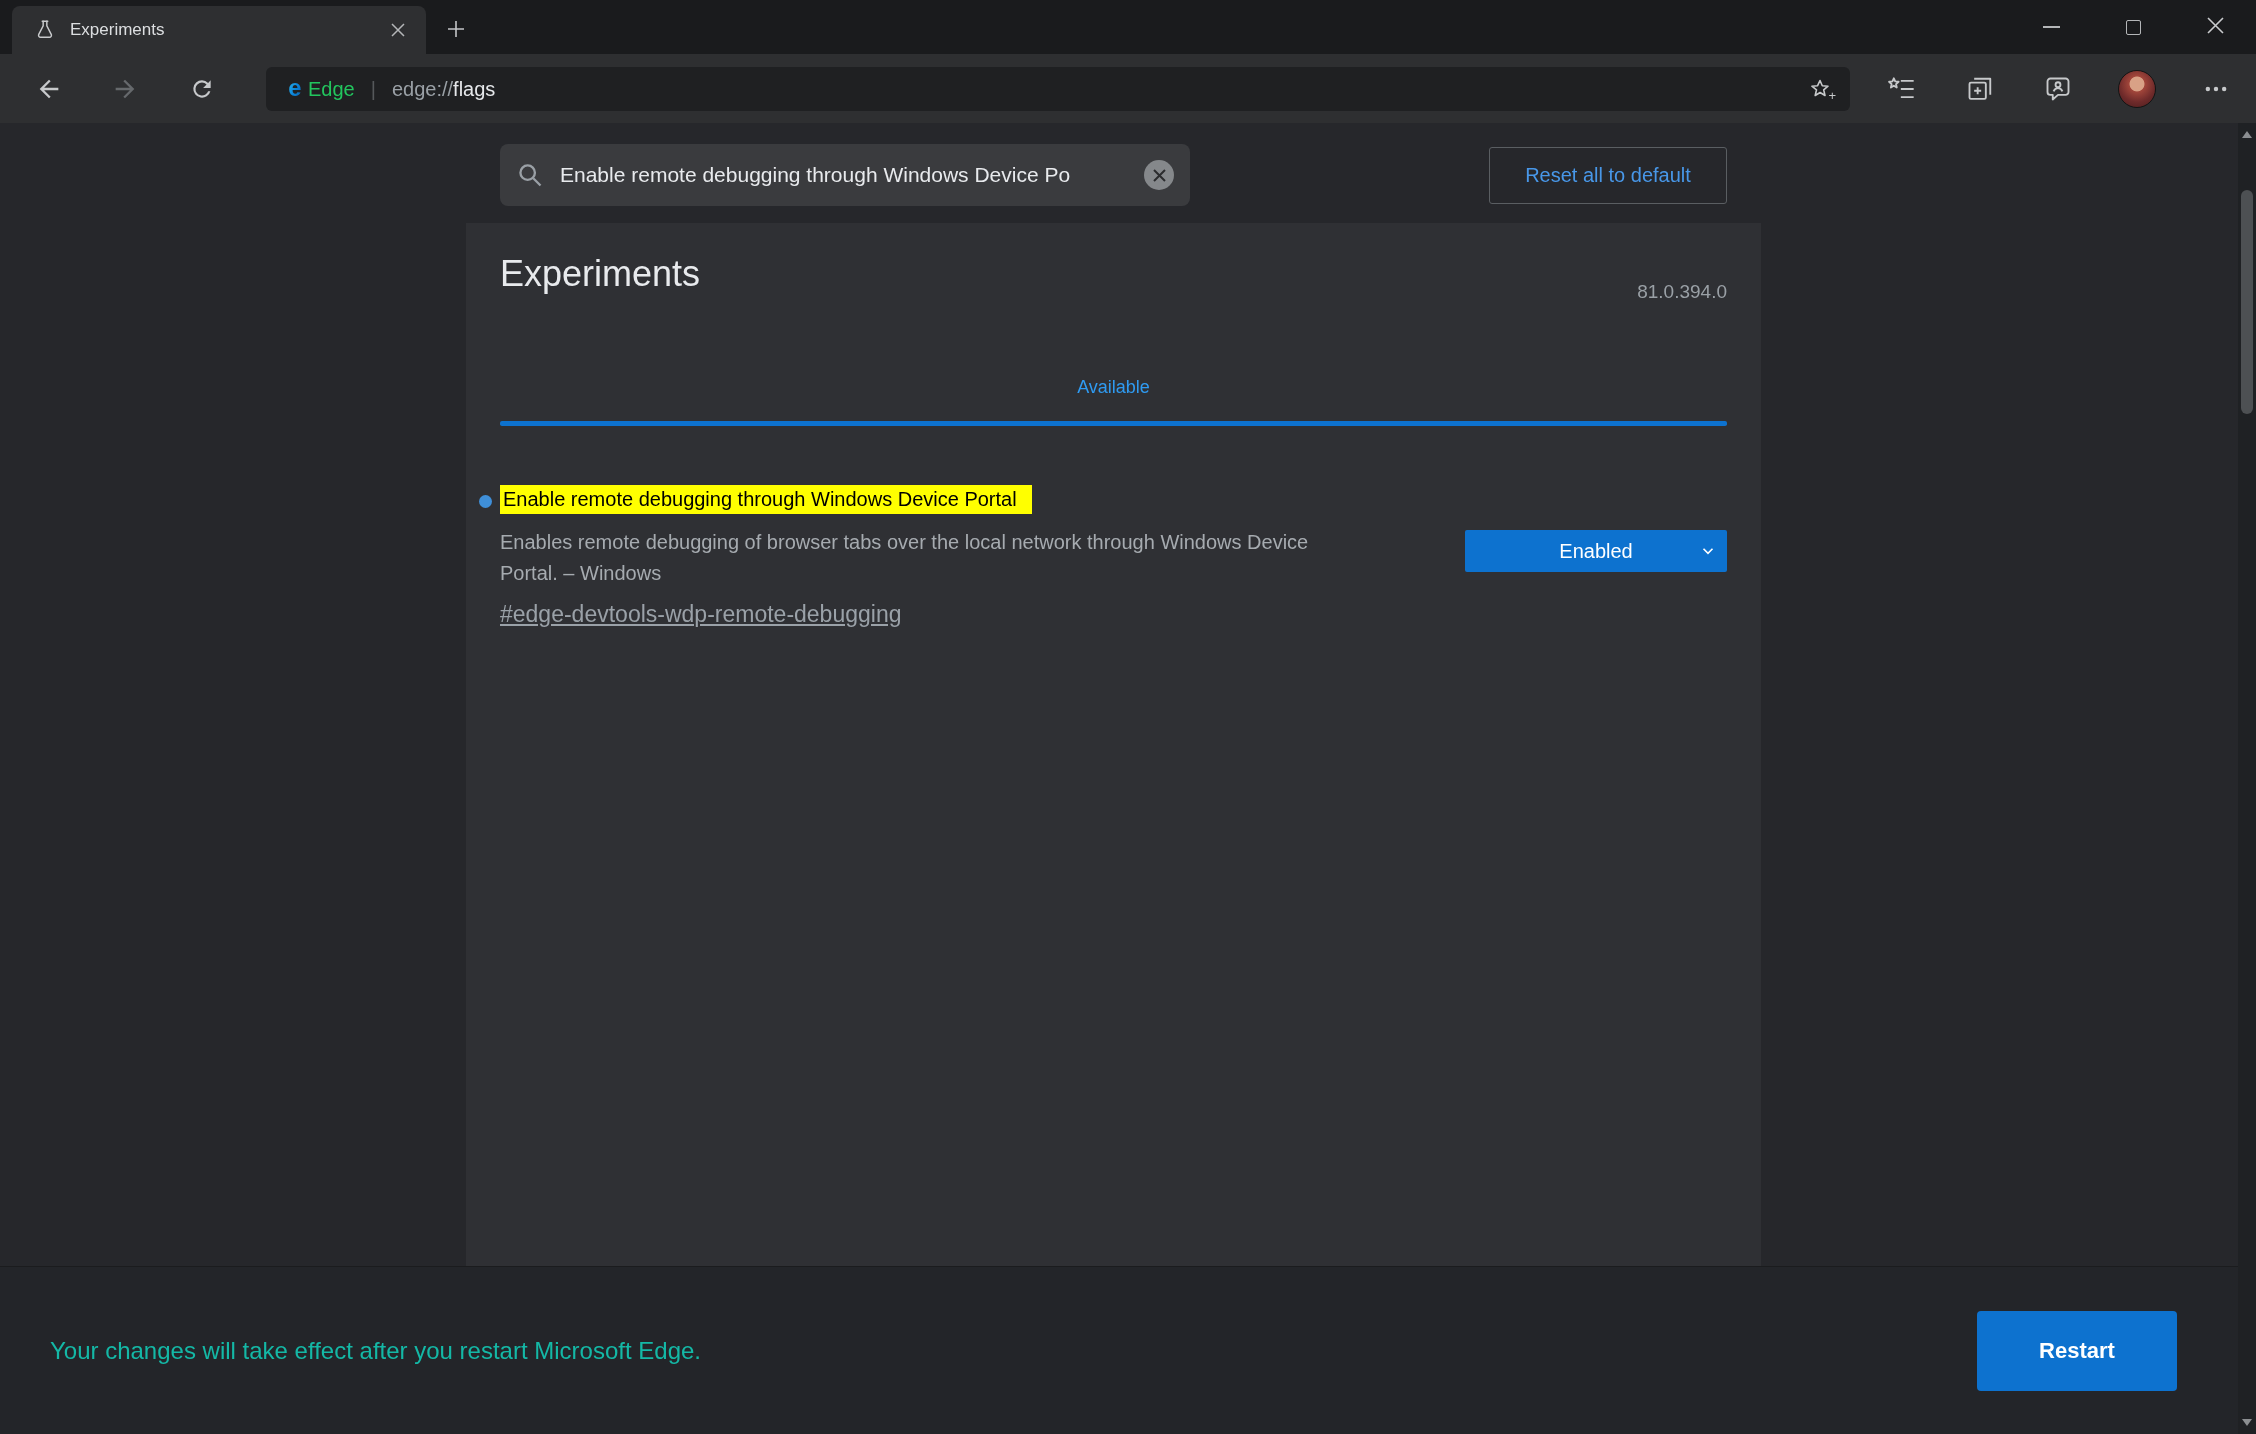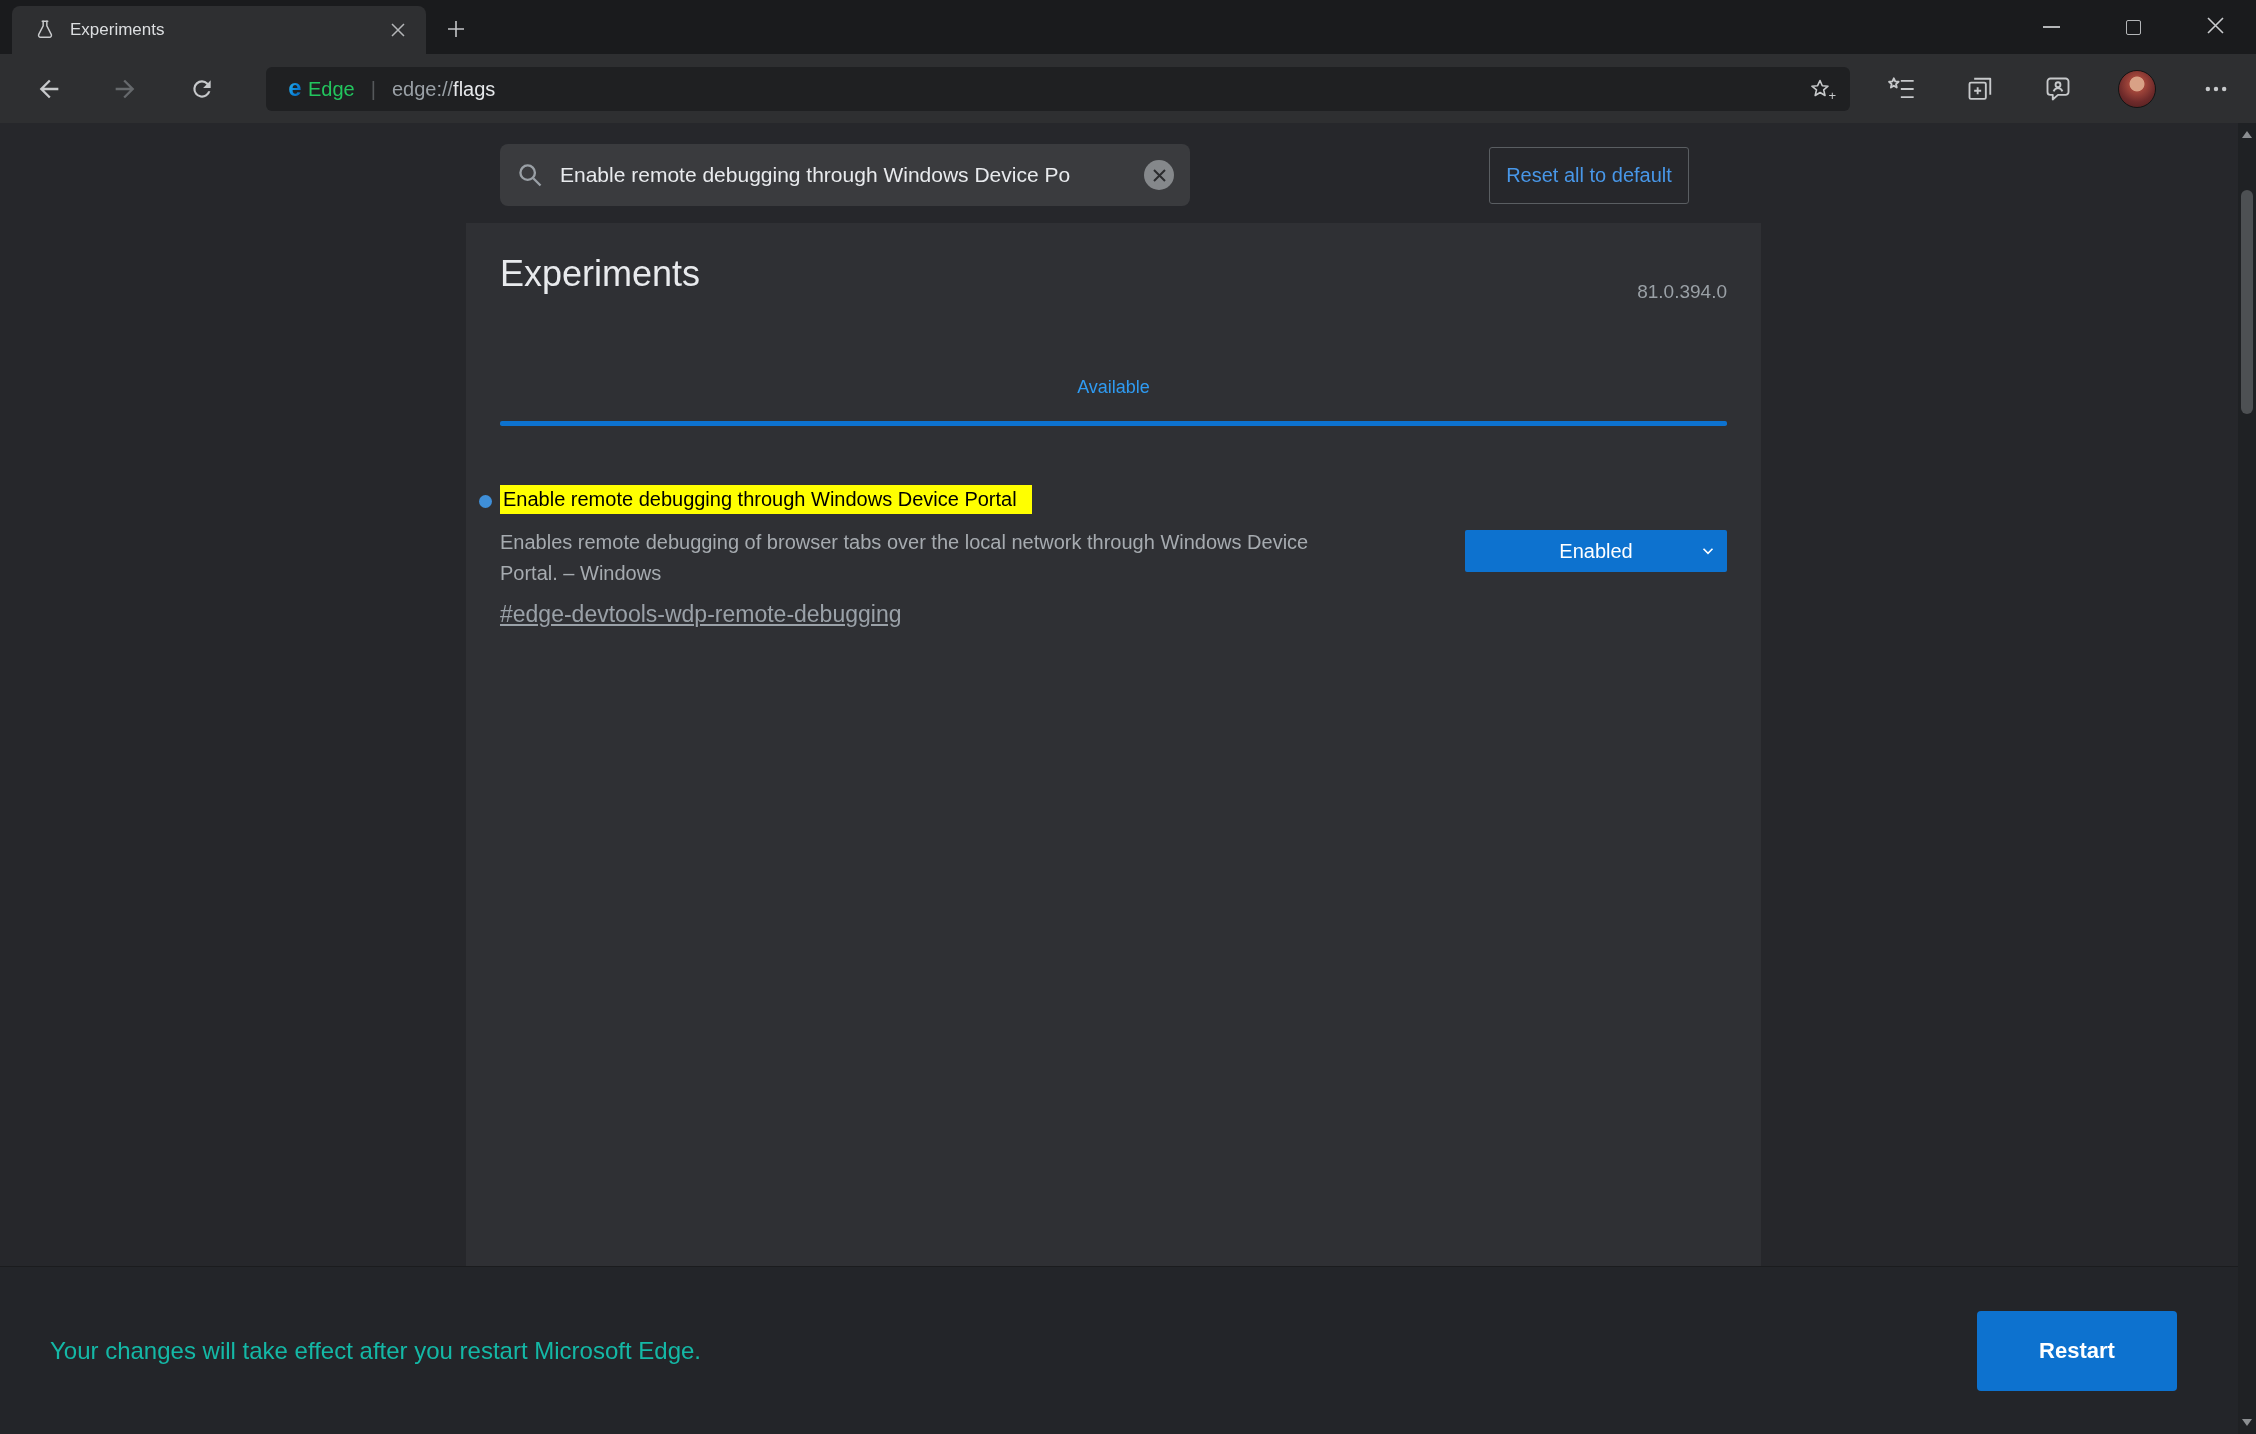--- a/index.html
+++ b/index.html
@@ -65,21 +65,21 @@
   .search-box input {
     flex:1; margin-left:14px; background:transparent; border:none; outline:none;
     color:#e8eaed; font-size:21px;
   }
   .clear-btn {
     width:30px; height:30px; border-radius:50%; background:#85888b; flex:0 0 auto;
     display:flex; align-items:center; justify-content:center;
   }
 
   .reset-btn {
-    position:absolute; left:1489px; top:24px; width:200px; height:57px;
+    position:absolute; left:1489px; top:24px; width:238px; height:57px;
     background:transparent; border:1px solid #5a5e62; border-radius:3px;
     color:var(--link-blue,#4897e8); font-size:20px; cursor:pointer;
     display:flex; align-items:center; justify-content:center;
   }
 
   .column { position:absolute; left:466px; top:100px; width:1295px; bottom:168px; background:#2f3034; }
   .col-title { position:absolute; left:34px; top:30px; margin:0; font-size:36px; font-weight:400; color:#e8eaed; }
   .version { position:absolute; right:34px; top:58px; font-size:19px; color:#9aa0a6; }
 
   .tabs { position:absolute; left:34px; right:34px; top:128px; height:74px; display:flex; border-bottom:2px solid #505358; }

